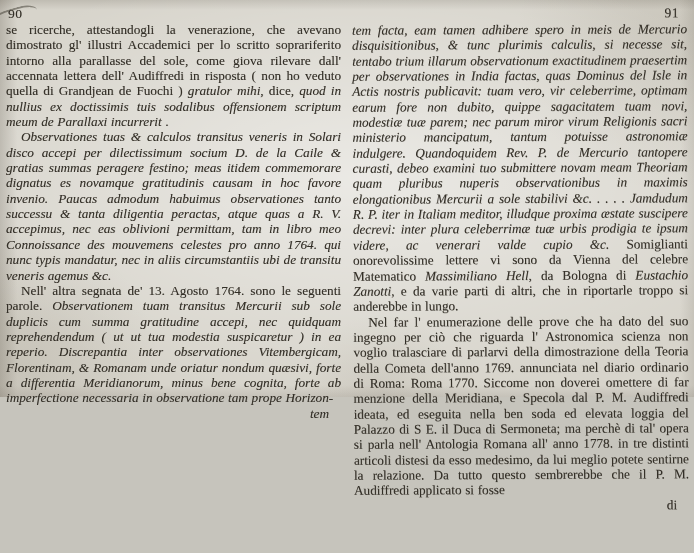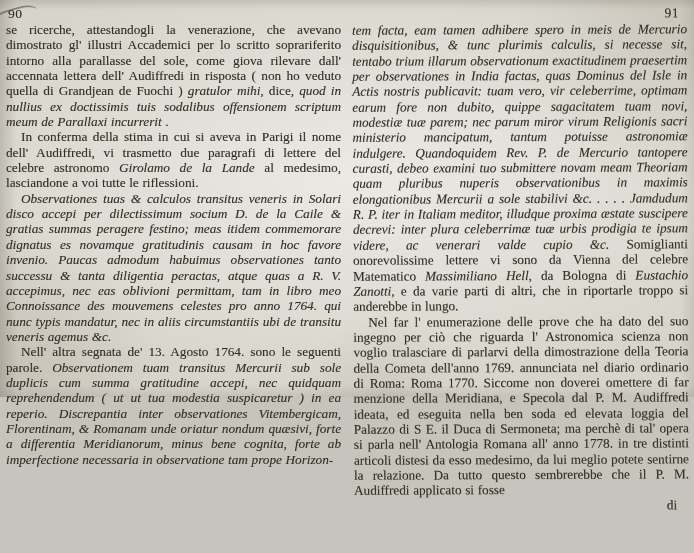--- a/index.html
+++ b/index.html
@@ -60,24 +60,24 @@
 <body>
 
 <div class="scan">
   <div class="corner-mark"></div>
   <div class="spread">
 
     <section class="page left">
       <div class="pagenum pn-left">90</div>
       <div class="pagetext">
           <p class="ind-none"><span class="run">se ricerche, attestandogli la venerazione, che avevano dimostrato gl' illustri Accademici per lo scritto soprariferito intorno alla parallasse del sole, come giova rilevare dall' accennata lettera dell' Audiffredi in risposta ( non ho veduto quella di Grandjean de Fuochi ) </span><span class="run it">gratulor mihi</span><span class="run">, dice, </span><span class="run it">quod in nullius ex doctissimis tuis sodalibus offensionem scriptum meum de Parallaxi incurrerit</span><span class="run"> .</span></p>
-          <p class="ind-normal"><span class="run">In conferma della stima in cui si aveva in Parigi il nome dell' Audiffredi, vi trasmetto due paragrafi di lettere del celebre astronomo </span><span class="run it">Girolamo de la Lande</span><span class="run"> al medesimo, lasciandone a voi tutte le riflessioni.</span></p>
           <p class="ind-normal"><span class="run it">Observationes tuas &amp; calculos transitus veneris in Solari disco accepi per dilectissimum socium D. de la Caile &amp; gratias summas peragere festino; meas itidem commemorare dignatus es novamque gratitudinis causam in hoc favore invenio. Paucas admodum habuimus observationes tanto successu &amp; tanta diligentia peractas, atque quas a R. V. accepimus, nec eas oblivioni permittam, tam in libro meo Connoissance des mouvemens celestes pro anno 1764. qui nunc typis mandatur, nec in aliis circumstantiis ubi de transitu veneris agemus &amp;c.</span></p>
           <p class="ind-normal"><span class="run">Nell' altra segnata de' 13. Agosto 1764. sono le seguenti parole. </span><span class="run it">Observationem tuam transitus Mercurii sub sole duplicis cum summa gratitudine accepi, nec quidquam reprehendendum ( ut ut tua modestia suspicaretur ) in ea reperio. Discrepantia inter observationes Vitembergicam, Florentinam, &amp; Romanam unde oriatur nondum quæsivi, forte a differentia Meridianorum, minus bene cognita, forte ab imperfectione necessaria in observatione tam prope Horizon-</span></p>
         </div>
+      <div class="catchword it">tem</div>
     </section>
 
     <section class="page right">
       <div class="pagenum pn-right">91</div>
       <div class="pagetext">
           <p class="ind-none"><span class="run it">tem facta, eam tamen adhibere spero in meis de Mercurio disquisitionibus, &amp; tunc plurimis calculis, si necesse sit, tentabo trium illarum observationum exactitudinem praesertim per observationes in India factas, quas Dominus del Isle in Actis nostris publicavit: tuam vero, vir celeberrime, optimam earum fore non dubito, quippe sagacitatem tuam novi, modestiæ tuæ parem; nec parum miror virum Religionis sacri ministerio mancipatum, tantum potuisse astronomiæ indulgere. Quandoquidem Rev. P. de Mercurio tantopere curasti, debeo examini tuo submittere novam meam Theoriam quam pluribus nuperis observationibus in maximis elongationibus Mercurii a sole stabilivi &amp;c. . . . . Jamdudum R. P. iter in Italiam meditor, illudque proxima æstate suscipere decrevi: inter plura celeberrimæ tuæ urbis prodigia te ipsum videre, ac venerari valde cupio &amp;c. </span><span class="run">Somiglianti onorevolissime lettere vi sono da Vienna del celebre Matematico </span><span class="run it">Massimiliano Hell</span><span class="run">, da Bologna di </span><span class="run it">Eustachio Zanotti</span><span class="run">, e da varie parti di altri, che in riportarle troppo si anderebbe in lungo.</span></p>
           <p class="ind-normal"><span class="run">Nel far l' enumerazione delle prove che ha dato del suo ingegno per ciò che riguarda l' Astronomica scienza non voglio tralasciare di parlarvi della dimostrazione della Teoria della Cometa dell'anno 1769. annunciata nel diario ordinario di Roma: Roma 1770. Siccome non doverei omettere di far menzione della Meridiana, e Specola dal P. M. Audiffredi ideata, ed eseguita nella ben soda ed elevata loggia del Palazzo di S E. il Duca di Sermoneta; ma perchè di tal' opera si parla nell' Antologia Romana all' anno 1778. in tre distinti articoli distesi da esso medesimo, da lui meglio potete sentirne la relazione. Da tutto questo sembrerebbe che il P. M. Audiffredi applicato si fosse</span></p>
         </div>
       <div class="catchword">di</div>
     </section>

